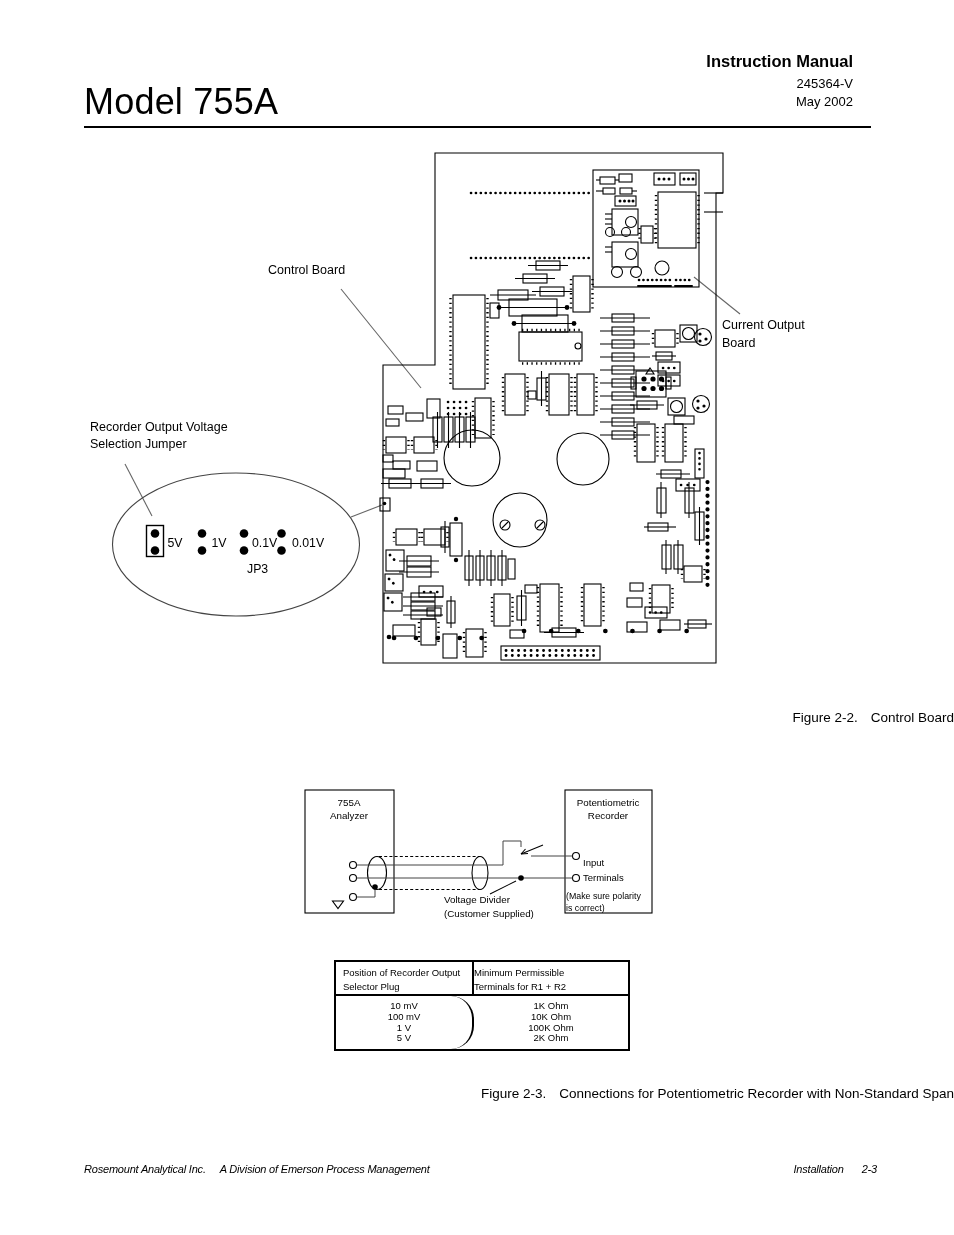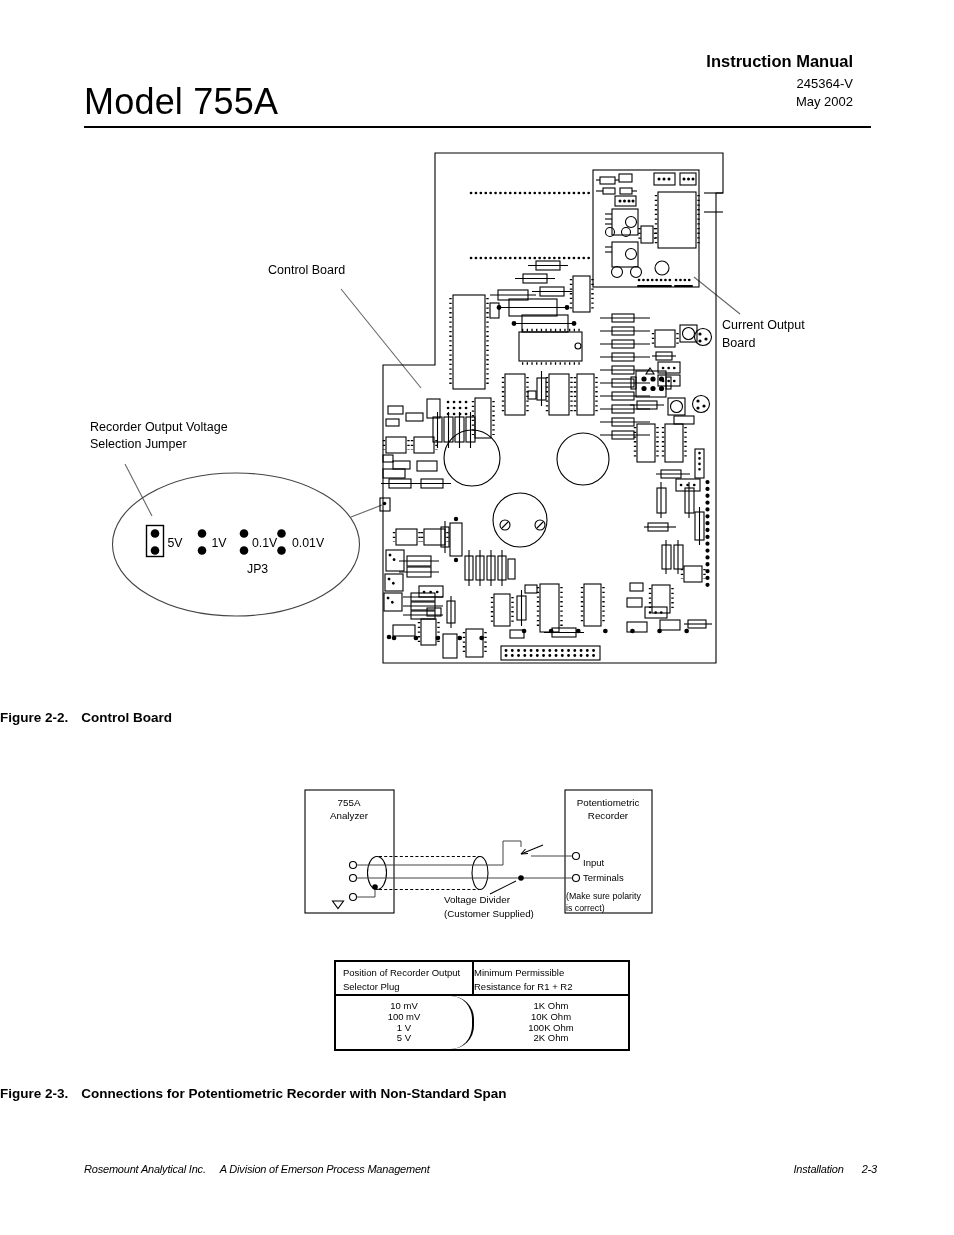--- a/index.html
+++ b/index.html
@@ -16,21 +16,21 @@
   .pub-title { font-size:16.5px; font-weight:bold; }
   .pub-num, .pub-date { font-size:13px; line-height:17.5px; }
   .pub-num { margin-top:4px; }
   .head-rule { left:84px; top:126px; width:787px; height:2px; background:#000; }
   
   .fig-label { font-size:12.5px; line-height:17px; }
   .lbl-control { left:268px; top:262px; }
   .lbl-current { left:722px; top:316px; line-height:18px; }
   .lbl-jumper { left:90px; top:419px; }
   
-  .fig-caption { left:0; top:0; width:846px; text-align:left; font-size:13.5px; font-weight:bold; }
+  .fig-caption { left:0; top:0; width:954px; text-align:right; font-size:13.5px; font-weight:normal; }
   .cap-2-2 { top:710px; }
   .cap-2-3 { top:1086px; }
   .cap-text { margin-left:13px; }
   
   .rtable { left:334px; top:960px; width:296px; border:2px solid #000; font-size:9.5px; }
   .rt-row { display:flex; }
   .rt-head { border-bottom:2px solid #000; height:34px; }
   .rt-c1 { width:138px; border-right:2px solid #000; }
   .rt-c2 { flex:1; }
   .rt-head .rt-c1 { padding:4px 0 0 7px; line-height:13.5px; }
@@ -491,21 +491,21 @@
   </svg>
 
   <div class="abs rtable">
     <div class="rt-row rt-head">
       <div class="rt-c1">
         <div>Position of Recorder Output</div>
         <div>Selector Plug</div>
       </div>
       <div class="rt-c2">
         <div>Minimum Permissible</div>
-        <div>Resistance for R1 + R2</div>
+        <div>Terminals for R1 + R2</div>
       </div>
     </div>
     <div class="rt-row rt-body">
       <div class="rt-c1">
         <div>10 mV</div>
         <div>100 mV</div>
         <div>1 V</div>
         <div>5 V</div>
       </div>
       <div class="rt-c2">

